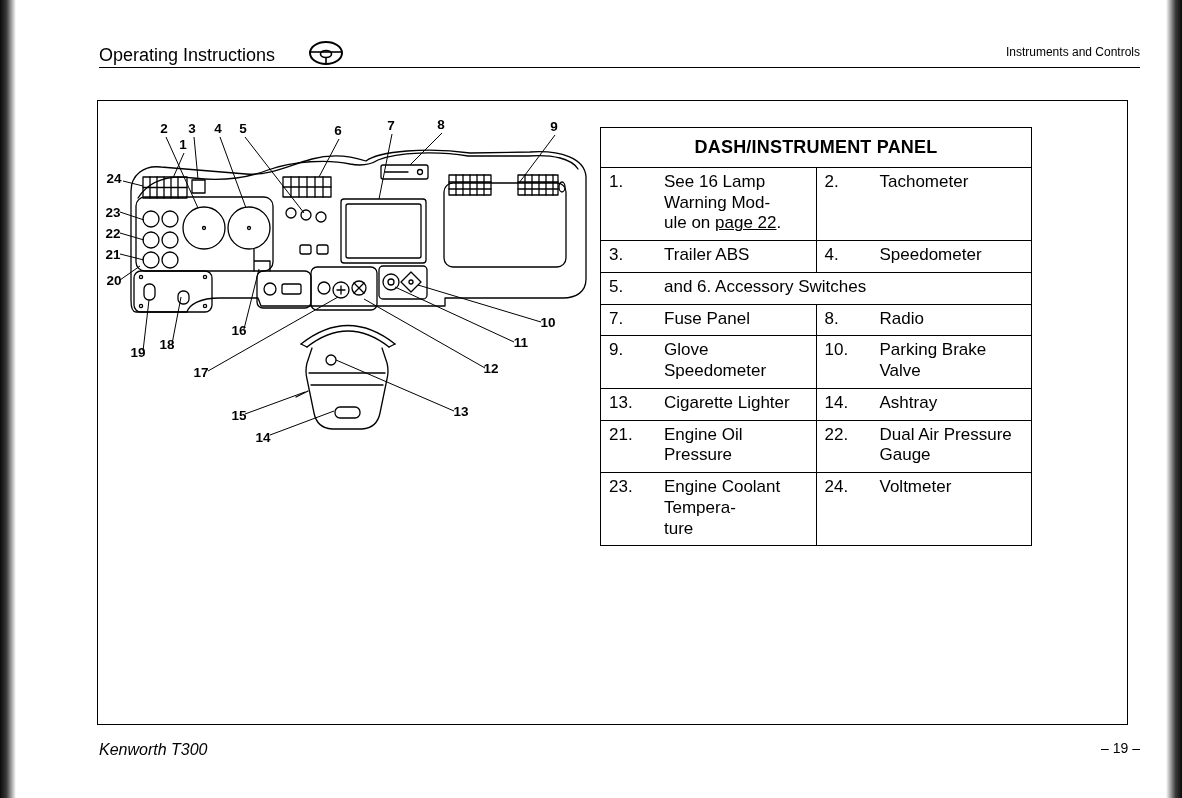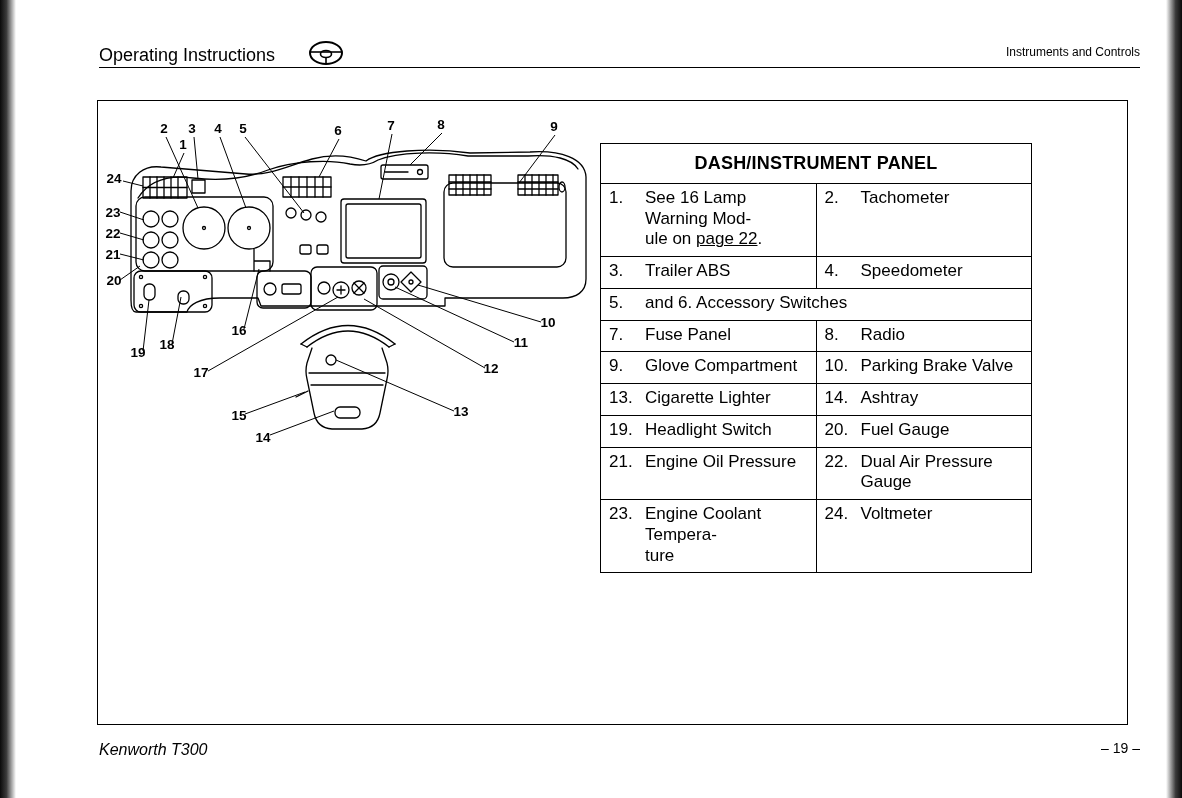--- a/index.html
+++ b/index.html
@@ -13,34 +13,34 @@
   .hdr-left{position:absolute;left:99px;top:45px;font-size:18px;}
   .hdr-right{position:absolute;right:42px;top:45px;font-size:12px;}
   .hdr-icon{position:absolute;left:306px;top:39px;}
   .hdr-rule{position:absolute;left:99px;top:67px;width:1041px;border-top:1.6px solid #000;}
   .content-box{
     position:absolute;left:97px;top:100px;width:1031px;height:625px;
     border:1.6px solid #000;box-sizing:border-box;background:#fff;
   }
   .diagram{position:absolute;left:0;top:0;}
   .panel-table{
-    position:absolute;left:502px;top:42px;width:432px;
+    position:absolute;left:502px;top:26px;width:432px;
     border-collapse:collapse;table-layout:fixed;
   }
   .panel-table, .panel-table th, .panel-table td{border:1.4px solid #000;}
   .panel-table th{
     font-size:18px;font-weight:bold;text-align:center;padding:9px 4px;
     letter-spacing:0.2px;
   }
   .panel-table td{
     font-size:17px;padding:4px 8px 6px 8px;vertical-align:top;line-height:1.22;
   }
   .cf{display:flex;}
   .num{flex:none;width:36px;}
-  .lbl{flex:1;}
+  .lbl{flex:1;margin-left:19px;}
   .pagelink{text-decoration:underline;}
   .footer-left{position:absolute;left:99px;top:741px;font-size:16px;font-style:italic;}
   .footer-right{position:absolute;right:42px;top:740px;font-size:14px;}
   .callouts text{font-family:"Liberation Sans", sans-serif;font-weight:bold;font-size:13.5px;}
 </style>
 </head>
 <body>
 
 <div class="edge left"></div>
 <div class="edge right"></div>
@@ -256,55 +256,41 @@
             <div class="cf">
               <span class="num">8.</span>
               <div class="lbl">Radio</div>
             </div>
           </td>
     </tr>
     <tr>
       <td>
             <div class="cf">
               <span class="num">9.</span>
-              <div class="lbl">Glove Compartment</div>
+              <div class="lbl">Glove Speedometer</div>
             </div>
           </td>
       <td>
             <div class="cf">
               <span class="num">10.</span>
               <div class="lbl">Parking Brake Valve</div>
             </div>
           </td>
     </tr>
     <tr>
       <td>
             <div class="cf">
               <span class="num">13.</span>
               <div class="lbl">Cigarette Lighter</div>
             </div>
           </td>
       <td>
             <div class="cf">
               <span class="num">14.</span>
               <div class="lbl">Ashtray</div>
-            </div>
-          </td>
-    </tr>
-    <tr>
-      <td>
-            <div class="cf">
-              <span class="num">19.</span>
-              <div class="lbl">Headlight Switch</div>
-            </div>
-          </td>
-      <td>
-            <div class="cf">
-              <span class="num">20.</span>
-              <div class="lbl">Fuel Gauge</div>
             </div>
           </td>
     </tr>
     <tr>
       <td>
             <div class="cf">
               <span class="num">21.</span>
               <div class="lbl">Engine Oil Pressure</div>
             </div>
           </td>

